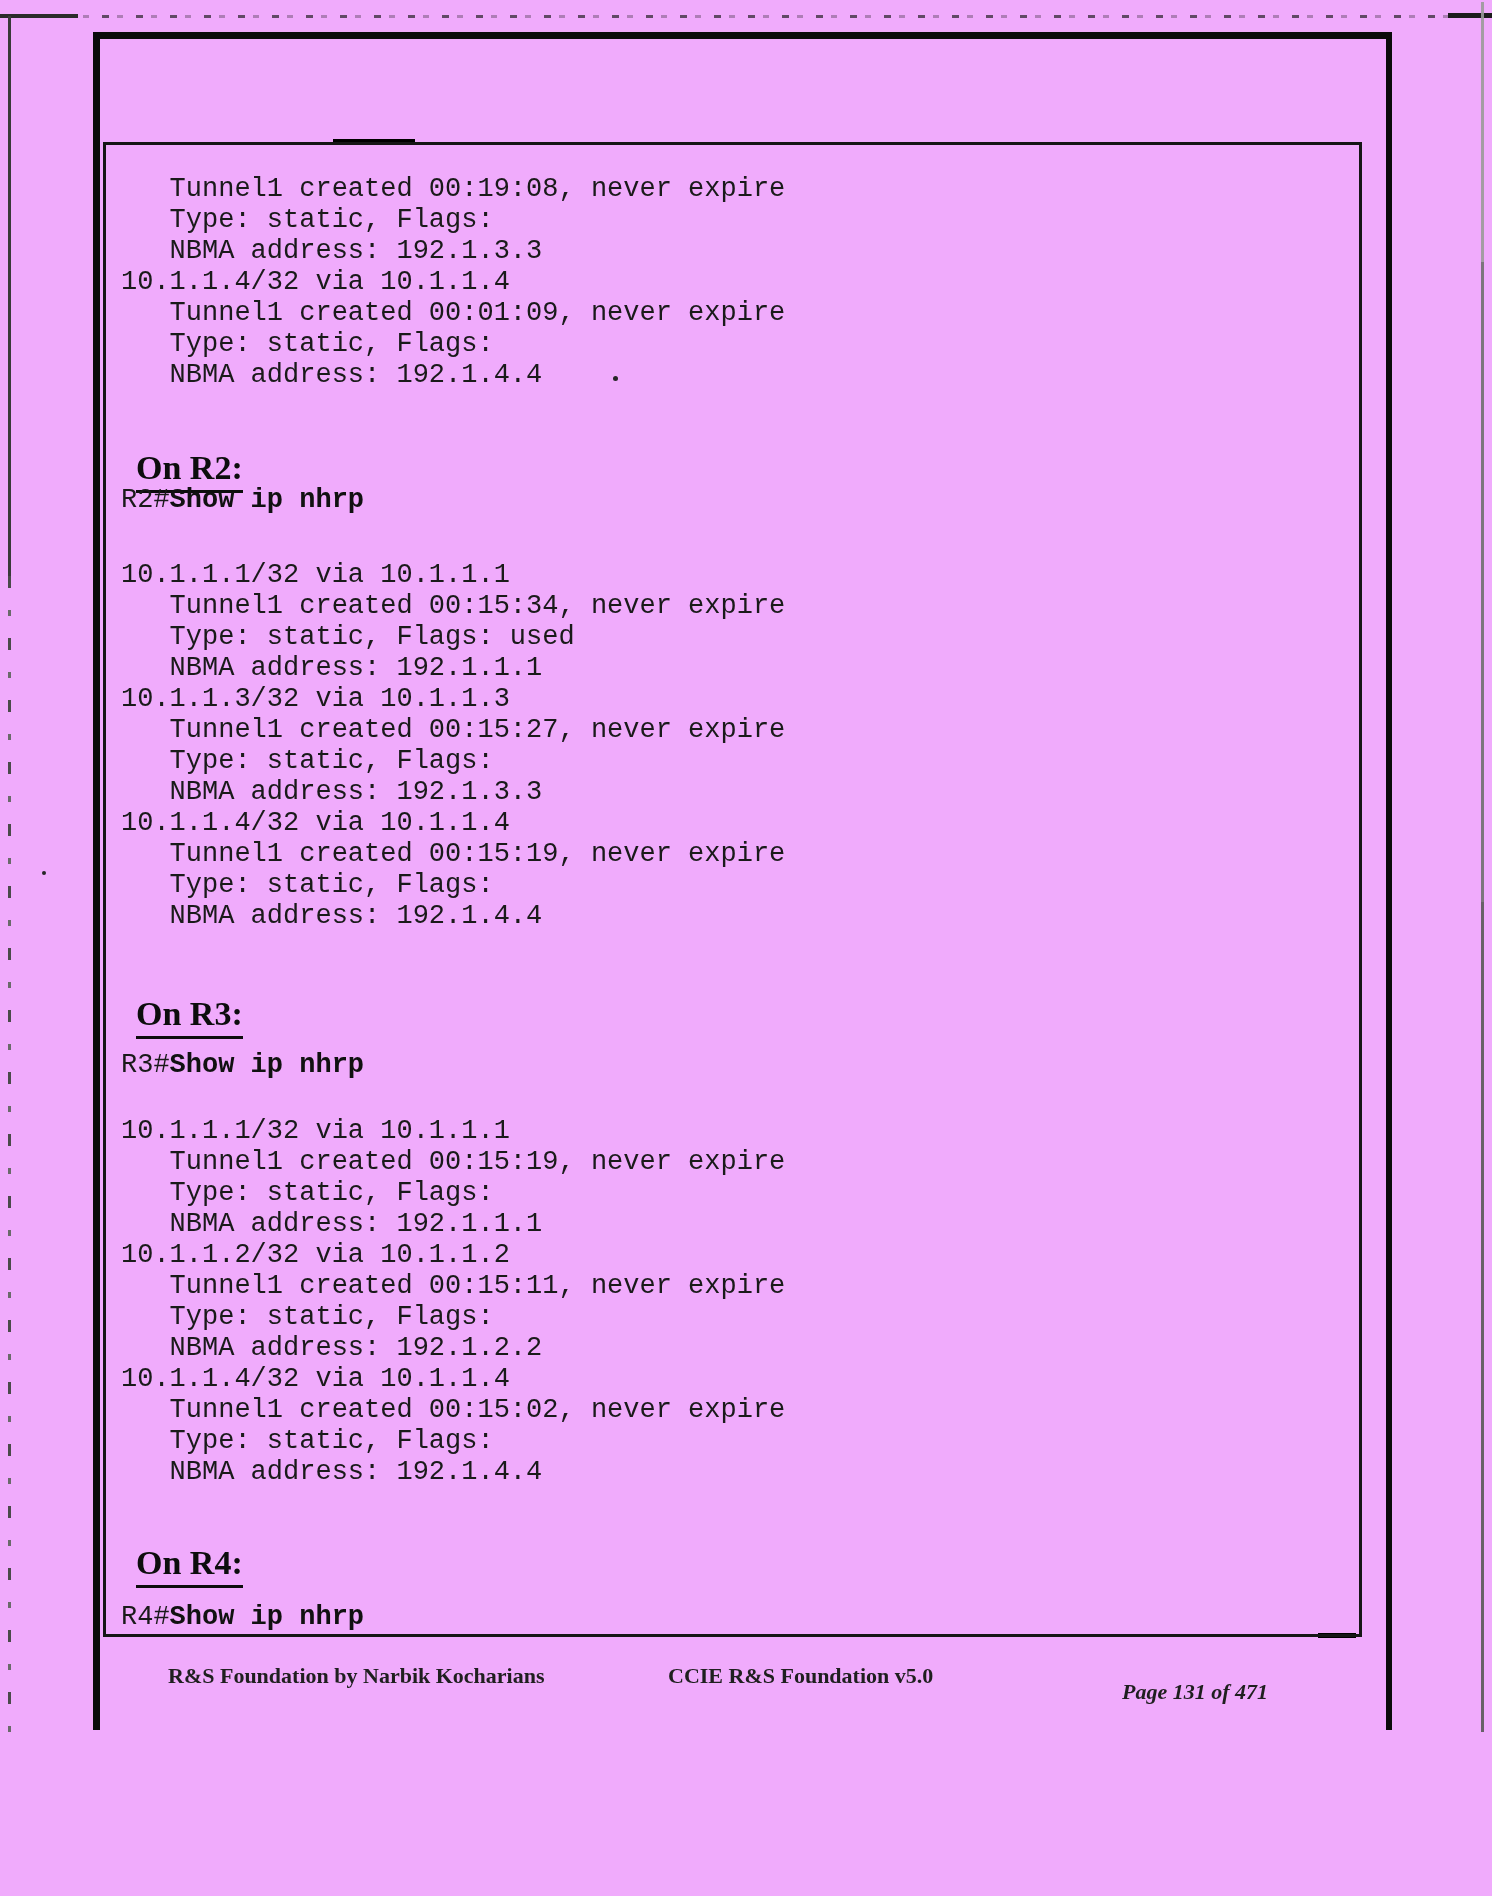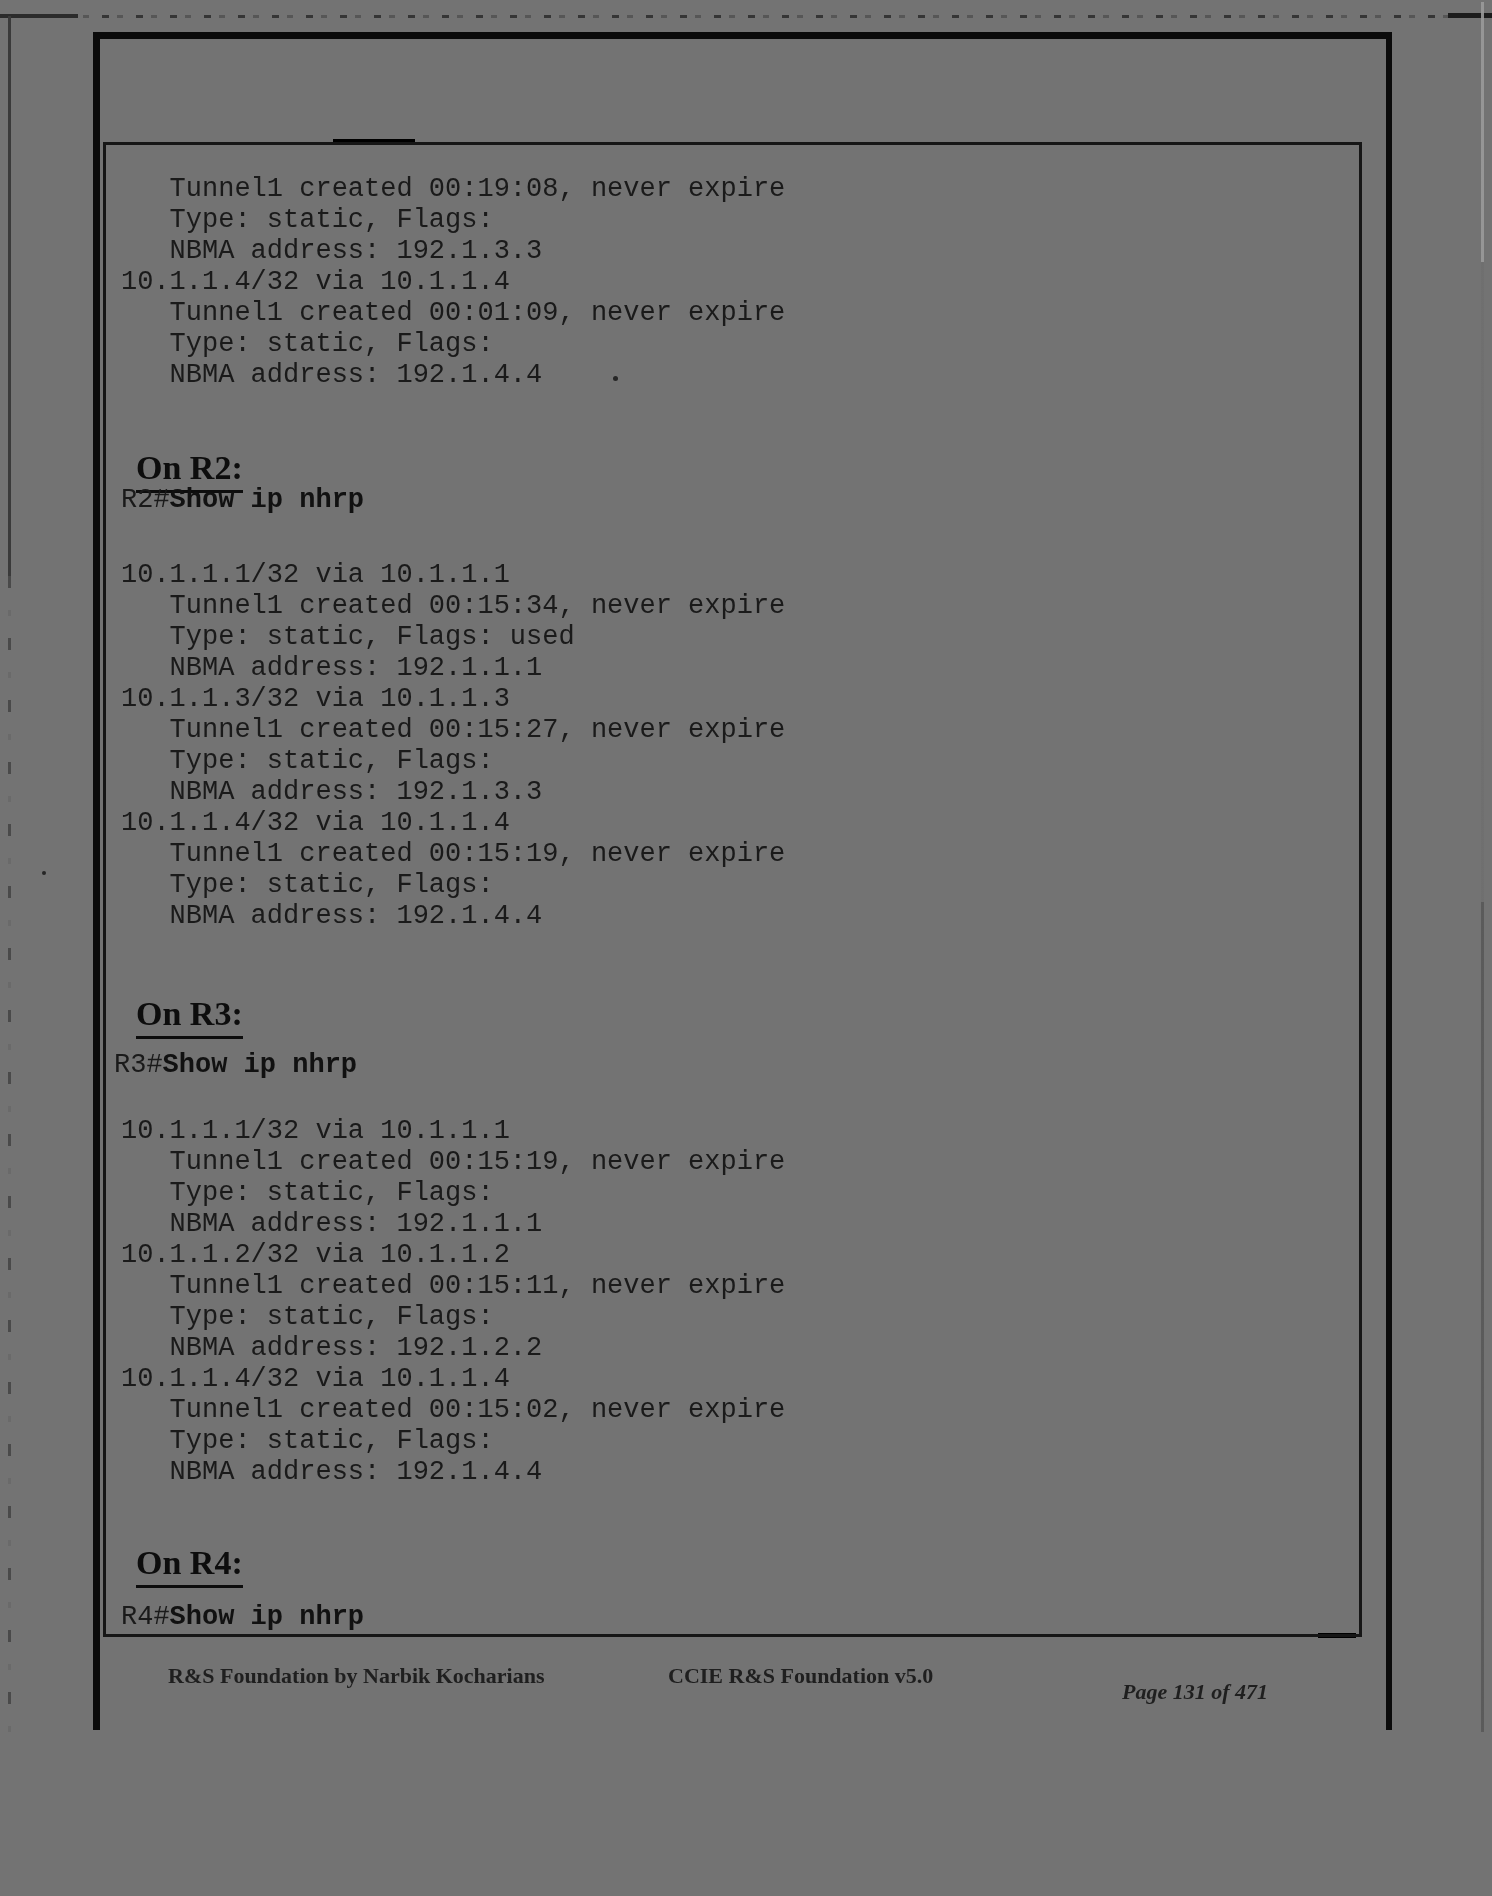--- a/index.html
+++ b/index.html
@@ -1,16 +1,16 @@
 <!DOCTYPE html>
 <html><head>
 <meta charset="utf-8">
 <style>
   html,body{margin:0;padding:0;background:#e8e8e8;}
-  .page{position:relative;width:1492px;height:1896px;background:#737373;overflow:hidden;
+  .page{position:relative;width:1492px;height:1896px;background:#f0abfc;overflow:hidden;
         font-family:"Liberation Serif", serif;color:#141414;}
 
   
   .scan-top-line{position:absolute;left:0;top:15px;width:1492px;height:3px;
     background:repeating-linear-gradient(90deg,rgba(20,20,20,.65) 0 7px,rgba(20,20,20,0) 7px 15px,rgba(20,20,20,.30) 15px 21px,rgba(20,20,20,0) 21px 34px);}
   .scan-top-cap-left{position:absolute;left:0;top:14px;width:78px;height:4px;background:#2b2b2b;}
   .scan-top-cap-right{position:absolute;left:1448px;top:13px;width:44px;height:5px;background:#1c1c1c;}
   .scan-left-line-solid{position:absolute;left:8px;top:16px;width:3px;height:560px;background:#3a3a3a;}
   .scan-left-line-dotted{position:absolute;left:8px;top:576px;width:3px;height:1170px;
     background:repeating-linear-gradient(180deg,#4a4a4a 0 12px,rgba(0,0,0,0) 12px 34px,#6a6a6a 34px 40px,rgba(0,0,0,0) 40px 62px);}
@@ -26,21 +26,21 @@
   
   .inner-box{position:absolute;left:103px;top:142px;width:1259px;height:1495px;box-sizing:border-box;
     border:3px solid #161616;background:transparent;}
 
   pre.mono{position:absolute;margin:0;font-family:"Liberation Mono","DejaVu Sans Mono",monospace;
     font-size:27px;line-height:31px;color:#1a1a1a;white-space:pre;}
   pre.mono b{font-weight:bold;color:#111;}
   .block-top{top:29px;left:15px;}
   .cmd-r2{top:340px;left:15px;}
   .block-r2{top:415px;left:15px;}
-  .cmd-r3{top:905px;left:8px;}
+  .cmd-r3{top:905px;left:15px;}
   .block-r3{top:971px;left:15px;}
   .cmd-r4{top:1457px;left:15px;}
 
   h2.heading{position:absolute;margin:16px;left:14px;font-family:"Liberation Serif",serif;
     font-size:34px;line-height:41px;font-weight:bold;color:#0d0d0d;}
   h2.heading span{display:inline-block;border-bottom:3px solid #0d0d0d;padding-bottom:2px;}
   .h-r2{top:286px;}
   .h-r3{top:832px;}
   .h-r4{top:1381px;}
 

